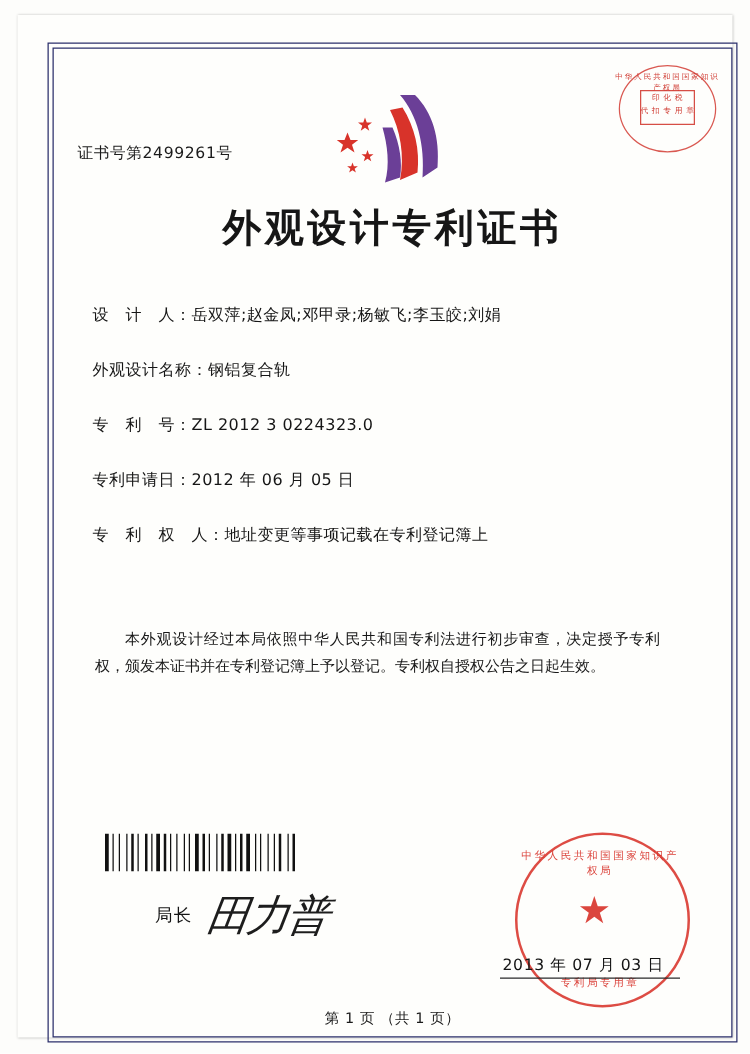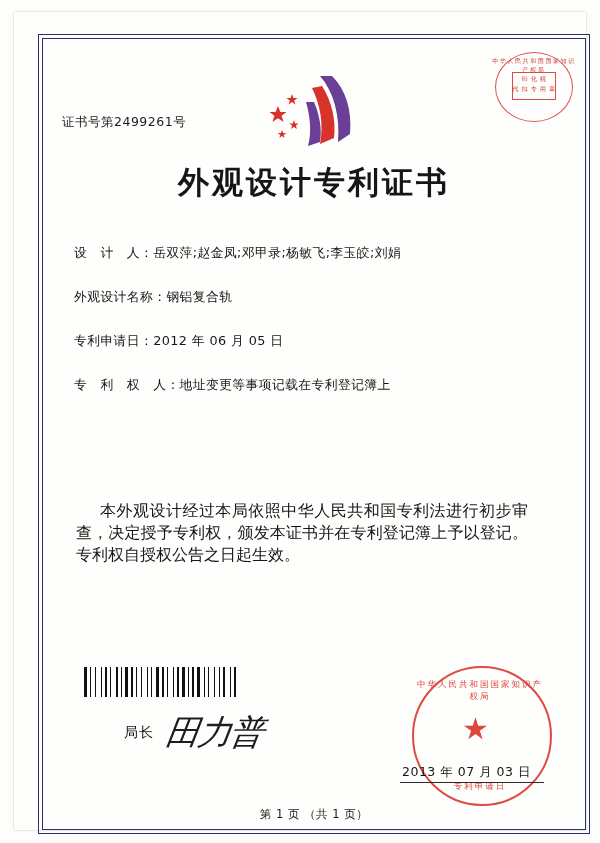--- a/index.html
+++ b/index.html
@@ -144,21 +144,21 @@
   .field-value {
     display: inline-block;
     letter-spacing: 0.4px;
   }
 
   .paragraphs {
     position: absolute;
     left: 62px;
     top: 488px;
     width: 452px;
-    font-size: 16px;
+    font-size: 12px;
     color: #171717;
     line-height: 22px;
   }
   .paragraphs p {
     margin: 0 0 4px 0;
     text-indent: 24px;
     text-align: justify;
   }
 
   
@@ -305,20 +305,23 @@
     <div class="title">外观设计专利证书</div>
 
     <div class="fields">
       <div class="field-row">
         <span class="field-label">设　计　人：</span><span class="field-value">岳双萍;赵金凤;邓甲录;杨敏飞;李玉皎;刘娟</span>
       </div>
       <div class="field-row">
         <span class="field-label">外观设计名称：</span><span class="field-value">钢铝复合轨</span>
       </div>
       <div class="field-row">
+        <span class="field-label">专　利　号：</span><span class="field-value">ZL 2012 3 0224323.0</span>
+      </div>
+      <div class="field-row">
         <span class="field-label">专利申请日：</span><span class="field-value">2012 年 06 月 05 日</span>
       </div>
       <div class="field-row">
         <span class="field-label">专　利　权　人：</span><span class="field-value">地址变更等事项记载在专利登记簿上</span>
       </div>
     </div>
 
     <div class="paragraphs">
       <p>本外观设计经过本局依照中华人民共和国专利法进行初步审查，决定授予专利权，颁发本证书并在专利登记簿上予以登记。专利权自授权公告之日起生效。</p>
     </div>
@@ -327,21 +330,21 @@
 
     <div class="director-label">局长</div>
     <div class="signature">
       <span class="sig-text">田力普</span>
     </div>
 
     <div class="main-seal">
       <div class="circle"></div>
       <div class="seal-text-top">中华人民共和国国家知识产权局</div>
       <div class="star">★</div>
-      <div class="seal-text-bottom">专利申请日</div>
+      <div class="seal-text-bottom">专利局专用章</div>
     </div>
 
     <div class="seal-date">2013 年 07 月 03 日</div>
     <div class="seal-date-underline"></div>
 
     <div class="page-footer">第 1 页 （共 1 页）</div>
 
   </div>
 </div>
 

